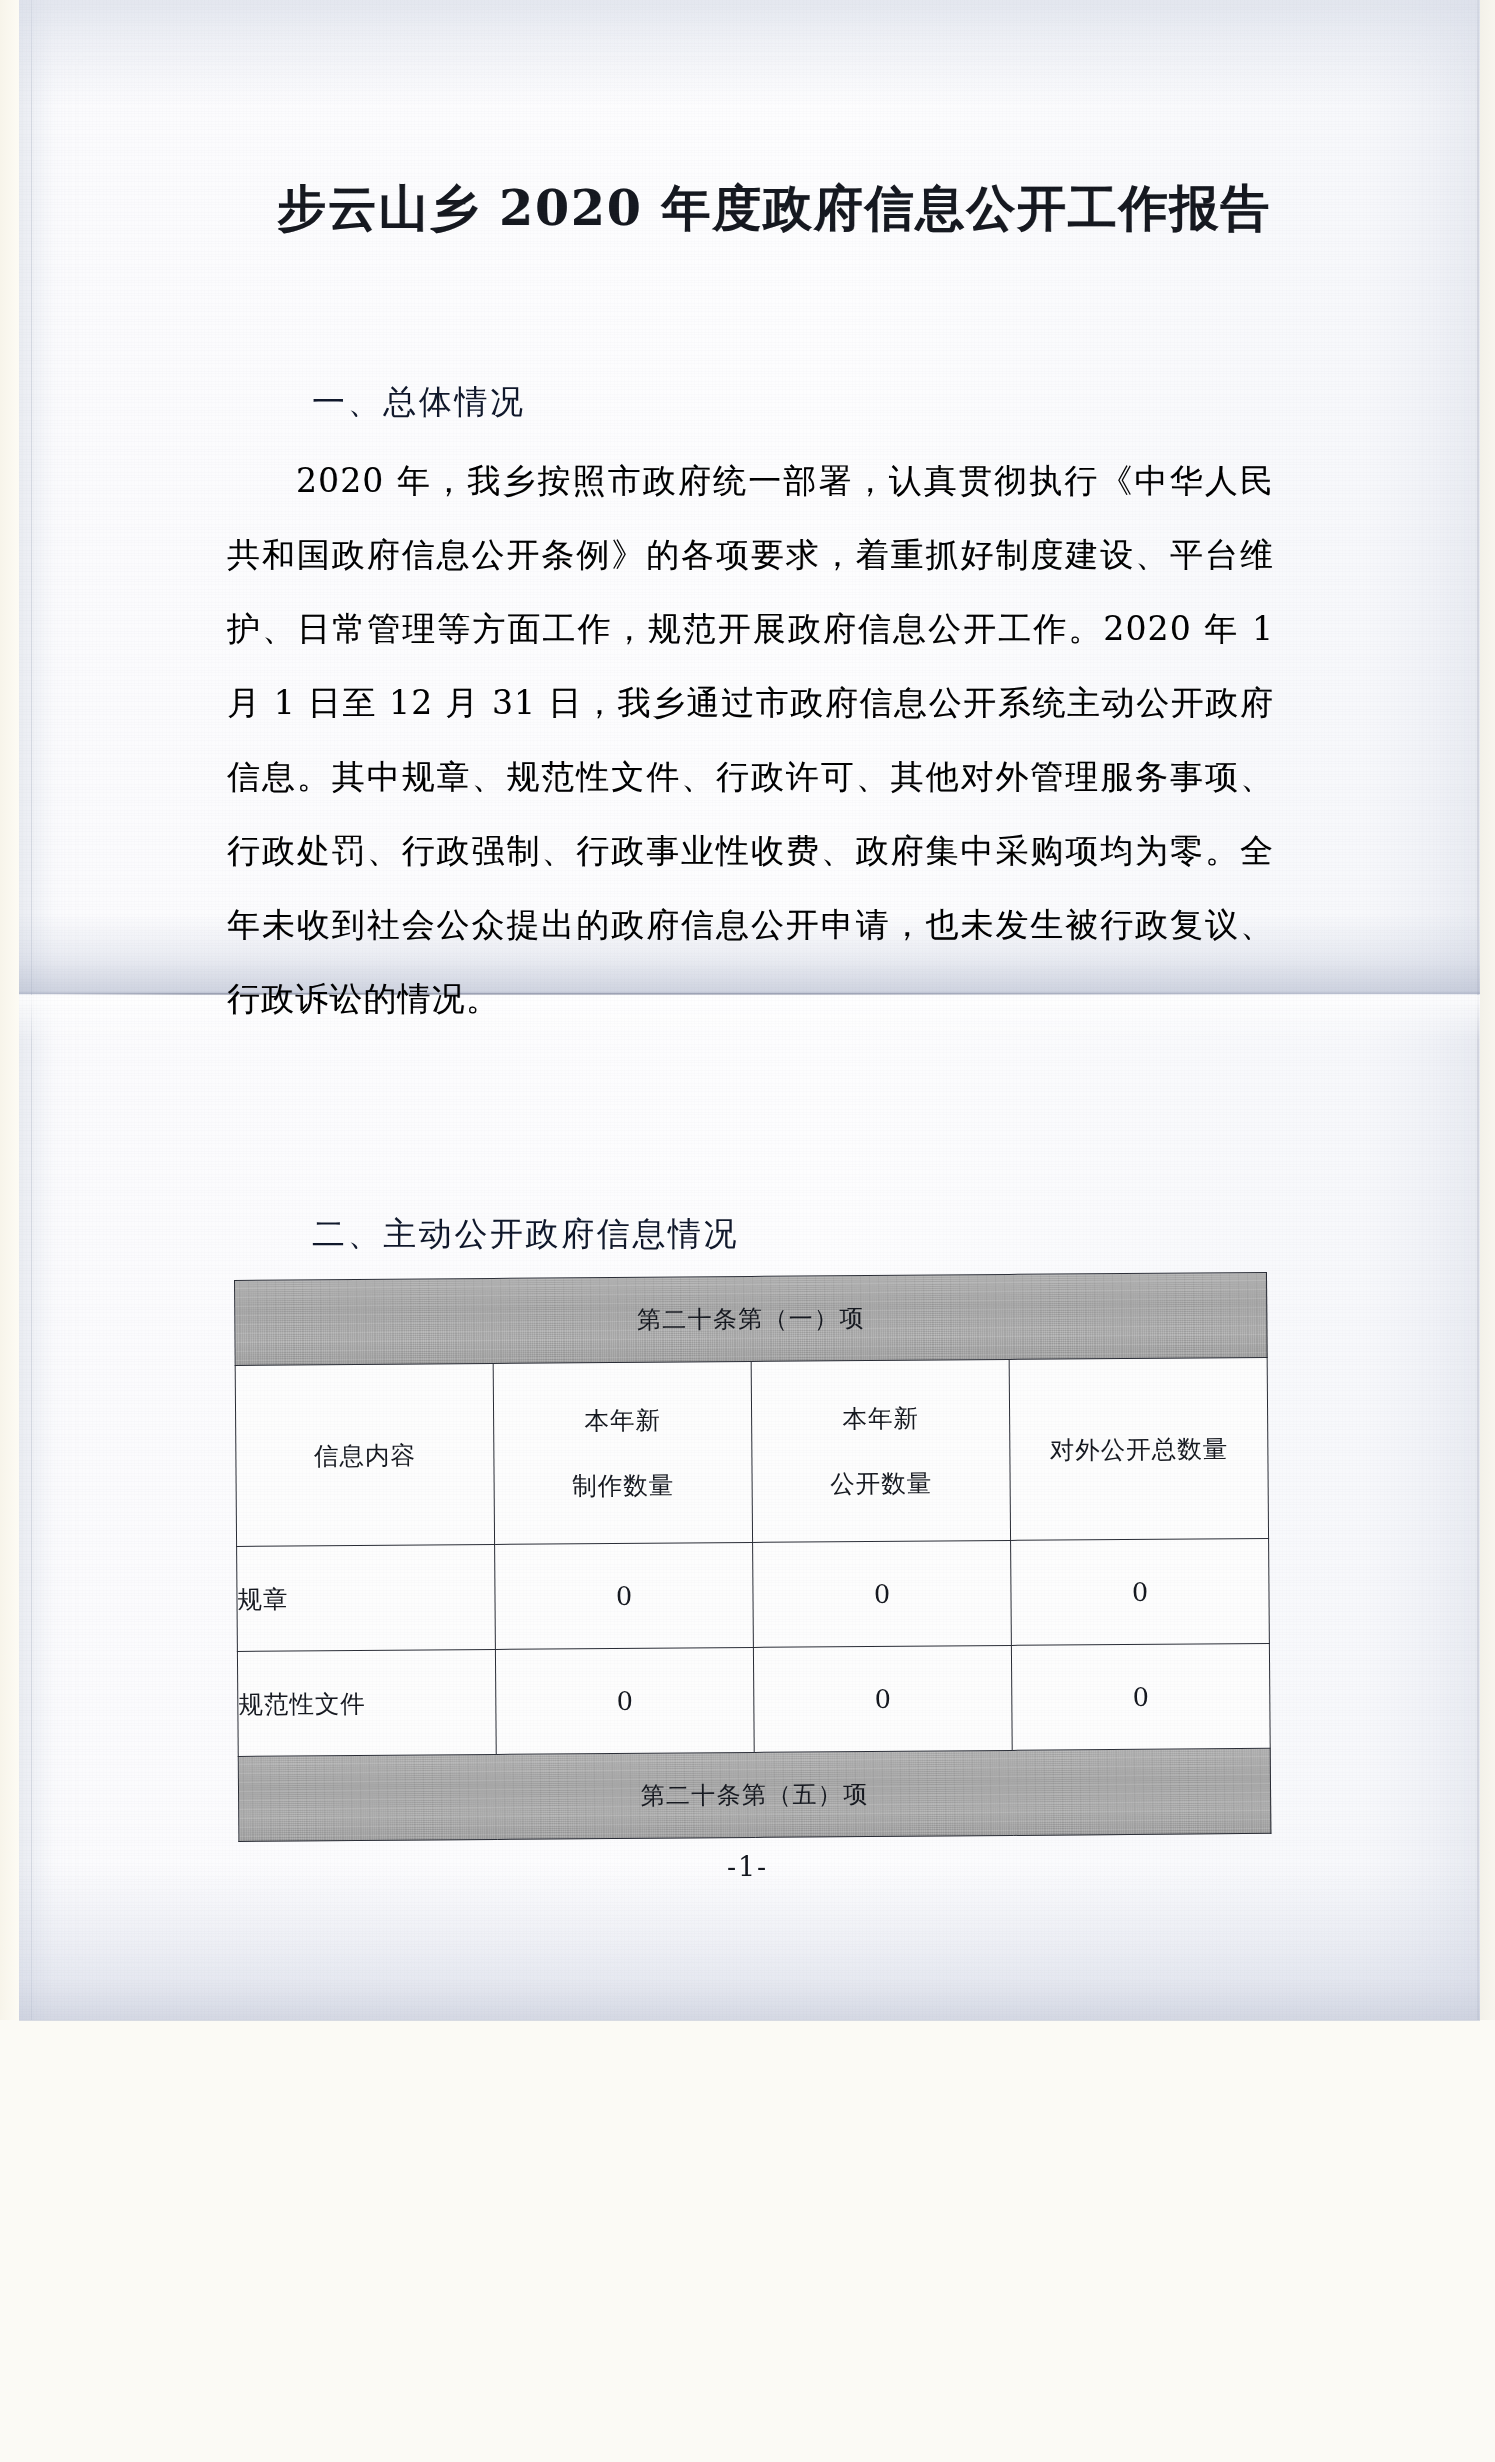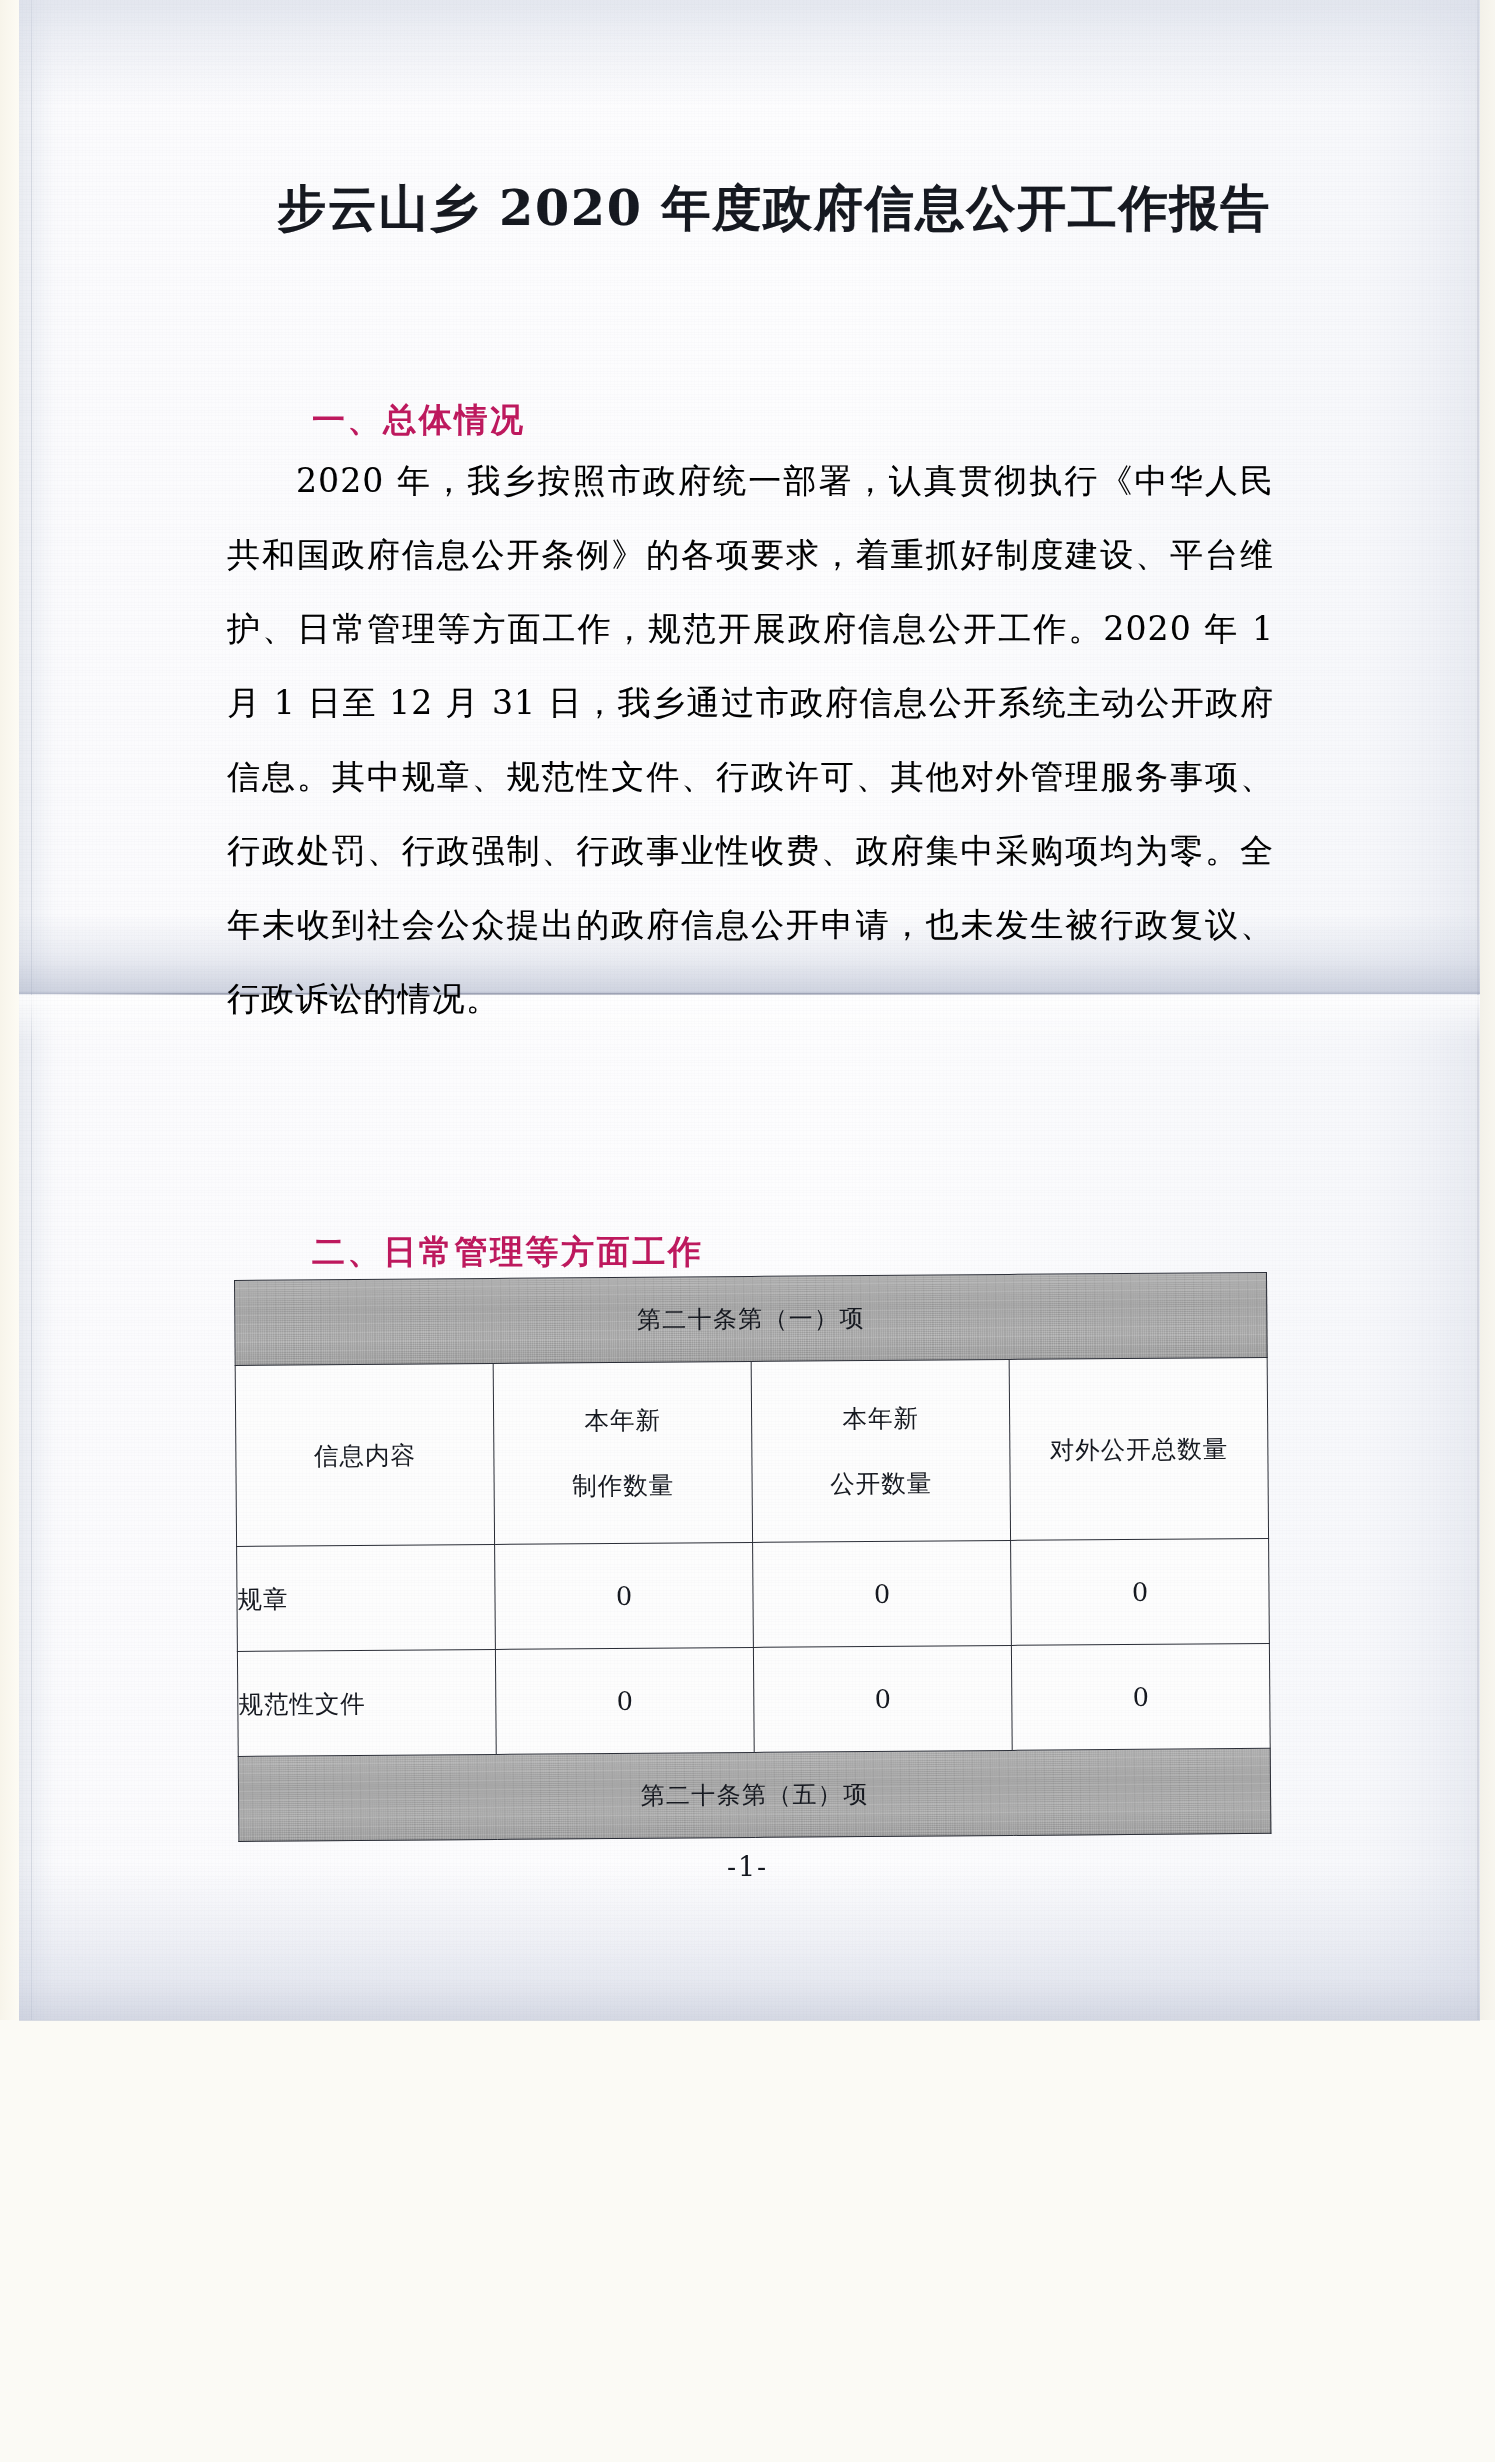--- a/index.html
+++ b/index.html
@@ -143,25 +143,24 @@
     font-size: 49px;
     letter-spacing: 1.8px;
     color: #15181f;
     text-shadow: 0.4px 0.4px 0 rgba(20,24,32,.45);
   }
 
   .section-heading {
     position: absolute;
     left: 312px;
     font-family: "DejaVu Sans", "Liberation Sans", sans-serif;
-    font-weight: bold;
+    font-weight: normal;
     font-size: 33px;
     letter-spacing: 2.6px;
-    color: #be185d;
-    margin-top: 18px;
+    color: #0f172a;
   }
   #heading-1 { top: 380px; }
   #heading-2 { top: 1212px; }
 
   #body-paragraph {
     position: absolute;
     left: 227px;
     top: 444px;
     width: 1047px;
     font-family: "DejaVu Serif", "Liberation Serif", serif;
@@ -269,21 +268,21 @@
 </div>
 
 <div id="content">
 
   <div id="doc-title">步云山乡 2020 年度政府信息公开工作报告</div>
 
   <div id="heading-1" class="section-heading">一、总体情况</div>
 
   <div id="body-paragraph">2020 年，我乡按照市政府统一部署，认真贯彻执行《中华人民共和国政府信息公开条例》的各项要求，着重抓好制度建设、平台维护、日常管理等方面工作，规范开展政府信息公开工作。2020 年 1 月 1 日至 12 月 31 日，我乡通过市政府信息公开系统主动公开政府信息。其中规章、规范性文件、行政许可、其他对外管理服务事项、行政处罚、行政强制、行政事业性收费、政府集中采购项均为零。全年未收到社会公众提出的政府信息公开申请，也未发生被行政复议、行政诉讼的情况。</div>
 
-  <div id="heading-2" class="section-heading">二、日常管理等方面工作</div>
+  <div id="heading-2" class="section-heading">二、主动公开政府信息情况</div>
 
   <table id="info-table">
     <tbody>
       <tr>
         <td class="banner-cell" colspan="4">第二十条第（一）项</td>
       </tr>
       <tr>
         <td class="colhead-cell" style="width:345px;">
           <span class="two-line">信息内容</span>
         </td>

